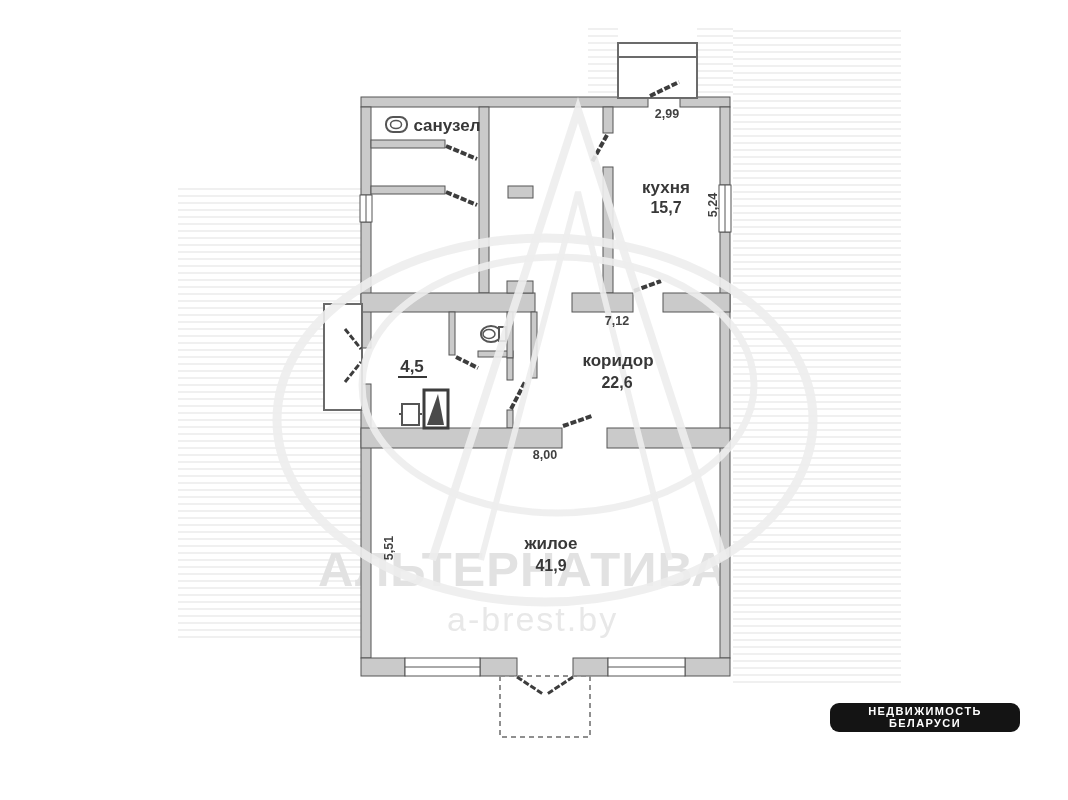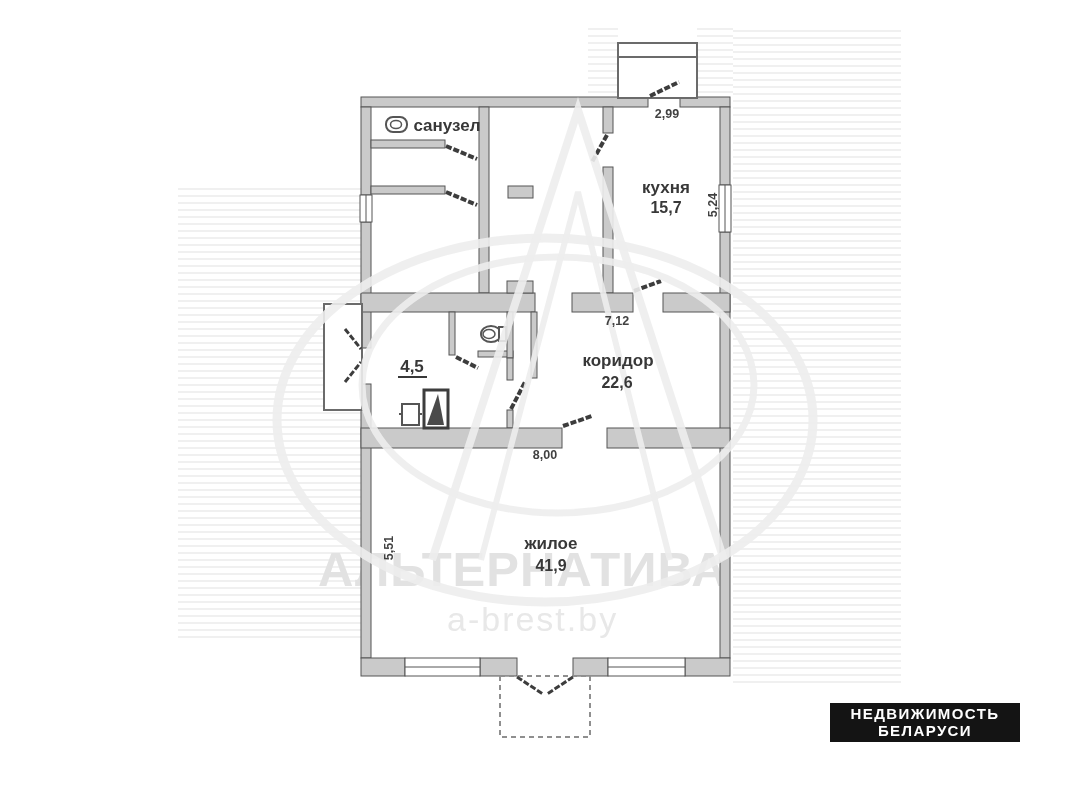--- a/index.html
+++ b/index.html
@@ -25,22 +25,22 @@
   .door2{stroke:#3d3d3d;stroke-width:3;stroke-dasharray:6 2;fill:none;}
   .fixt{fill:#ffffff;stroke:#555;stroke-width:2;}
   .wmshape{fill:none;stroke:#ededed;opacity:.9;}
   .rm{font:700 17px "Liberation Sans","DejaVu Sans",sans-serif;fill:#383838;text-anchor:middle;}
   .ar{font:700 16px "Liberation Sans","DejaVu Sans",sans-serif;fill:#383838;text-anchor:middle;}
   .dim{font:600 12.5px "Liberation Sans","DejaVu Sans",sans-serif;fill:#414141;text-anchor:middle;}
   
   #logo{position:absolute;left:830px;top:702px;width:192px;}
   #logo-text{font-size:47px;font-weight:700;letter-spacing:-2px;line-height:1.05;}
   #logo-go{color:#c4232b;} #logo-home{color:#242424;}
-  #logo-bar{background:#141414;color:#ffffff;font-size:15px;font-weight:700;letter-spacing:1.4px;
-            text-align:center;padding:2px 0 3px;margin-top:1px;width:190px;}
+  #logo-bar{background:#141414;color:#ffffff;font-size:11px;font-weight:700;letter-spacing:1.4px;
+            text-align:center;padding:2px 0 3px;margin-top:1px;width:190px;border-radius:9px;}
 </style>
 </head>
 <body>
 
 <div id="stage">
 
   <div class="stripes" id="stripes-left"></div>
   <div class="stripes" id="stripes-right"></div>
   <div class="stripes" id="stripes-top-a"></div>
   <div class="stripes" id="stripes-top-b"></div>

